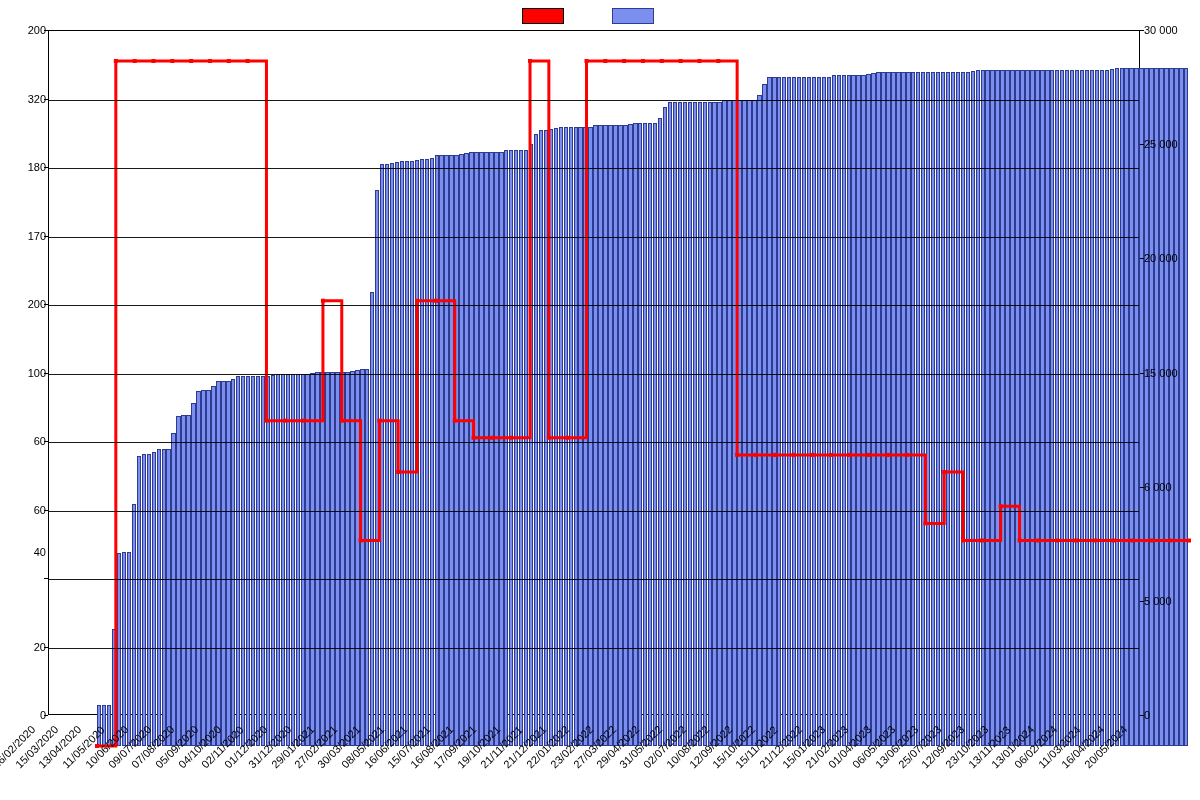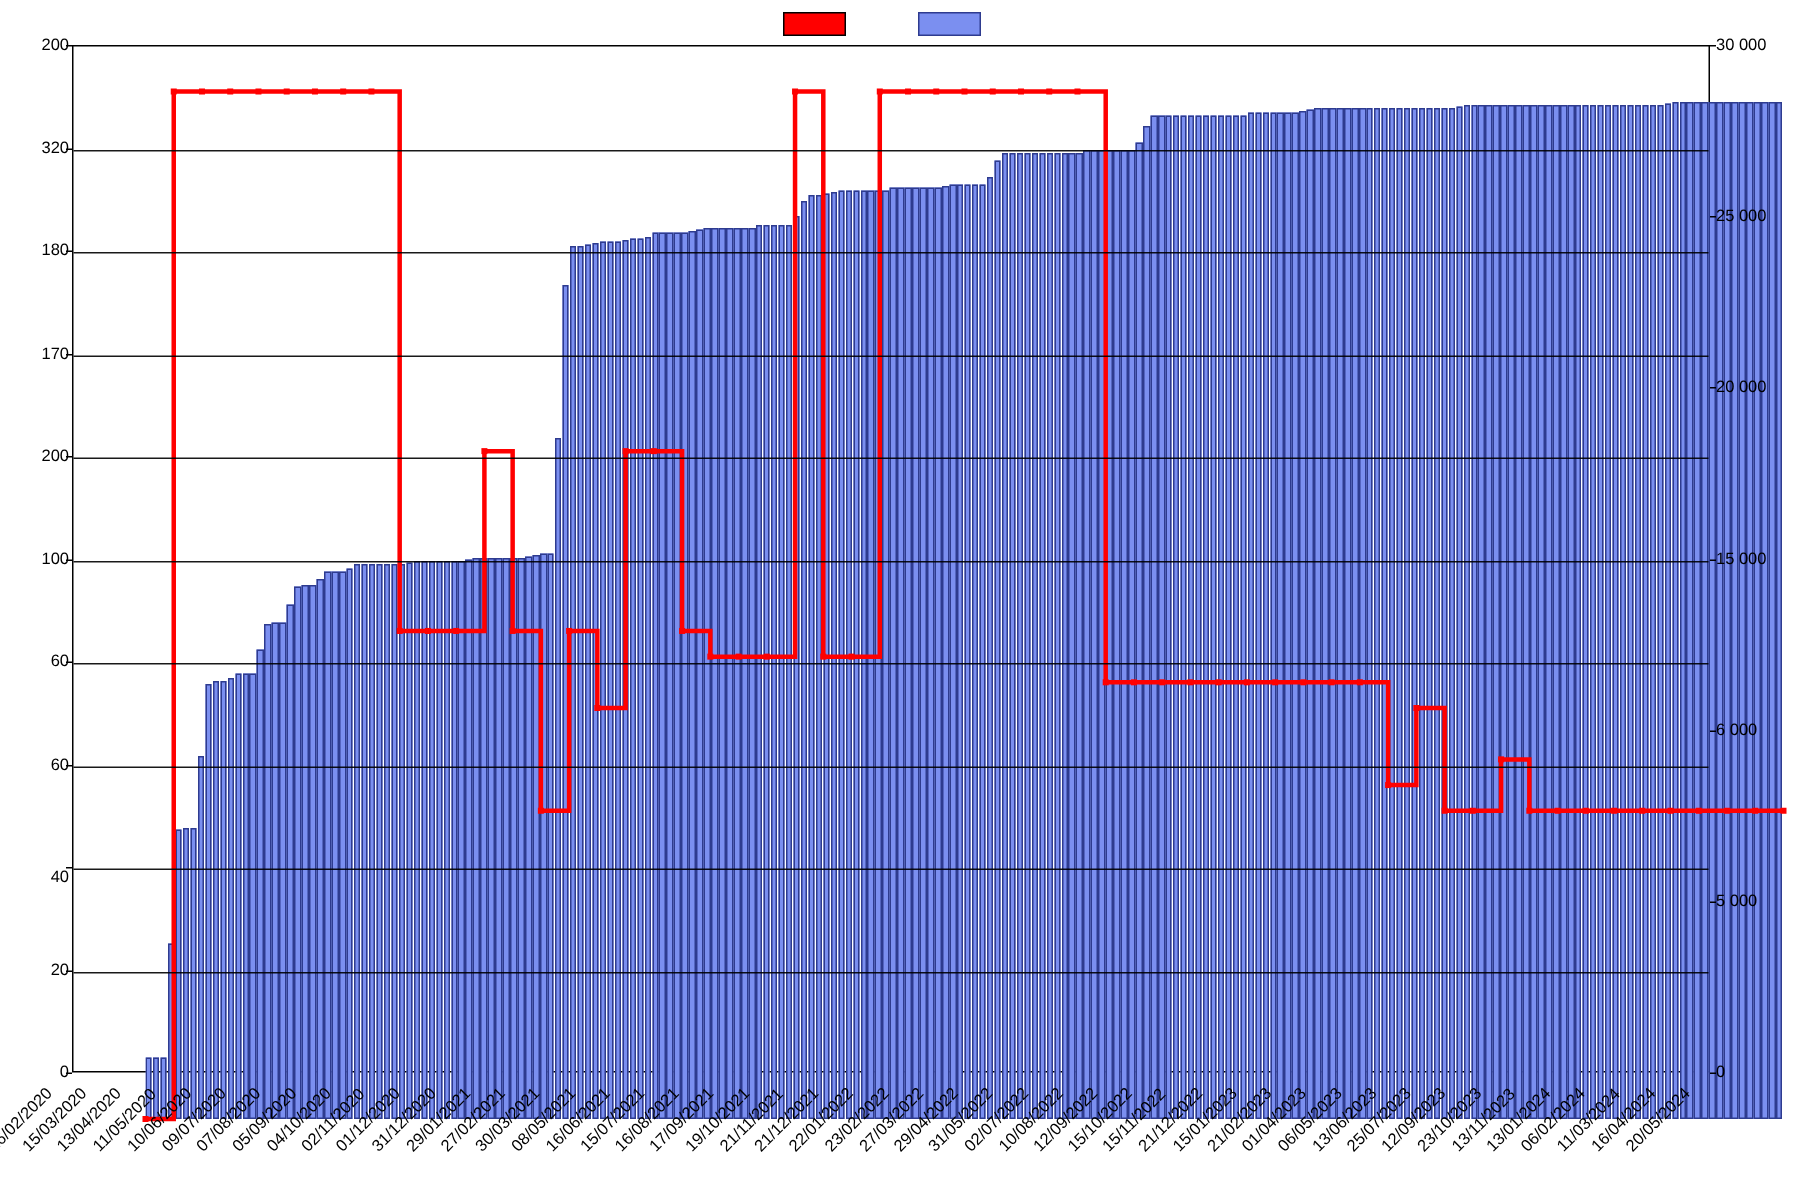--- a/index.html
+++ b/index.html
@@ -325,21 +325,21 @@
         <div class="gridline" style="top: 274px;"></div>
         <div class="gridline" style="top: 205.5px;"></div>
         <div class="gridline" style="top: 137px;"></div>
         <div class="gridline" style="top: 68.5px;"></div>
       </div>
   </div>
 
   <div id="yticks-left">
       <div class="ytick-left" style="top: 715px;">0</div>
       <div class="ytick-left" style="top: 646.5px;">20</div>
-      <div class="ytick-left" style="top: 585px;">40</div>
+      <div class="ytick-left" style="top: 552px;">40</div>
       <div class="ytick-left" style="top: 509.5px;">60</div>
       <div class="ytick-left" style="top: 441px;">60</div>
       <div class="ytick-left" style="top: 372.5px;">100</div>
       <div class="ytick-left" style="top: 304px;">200</div>
       <div class="ytick-left" style="top: 235.5px;">170</div>
       <div class="ytick-left" style="top: 167px;">180</div>
       <div class="ytick-left" style="top: 98.5px;">320</div>
       <div class="ytick-left" style="top: 30px;">200</div>
     </div>
   <div id="yticks-right">

